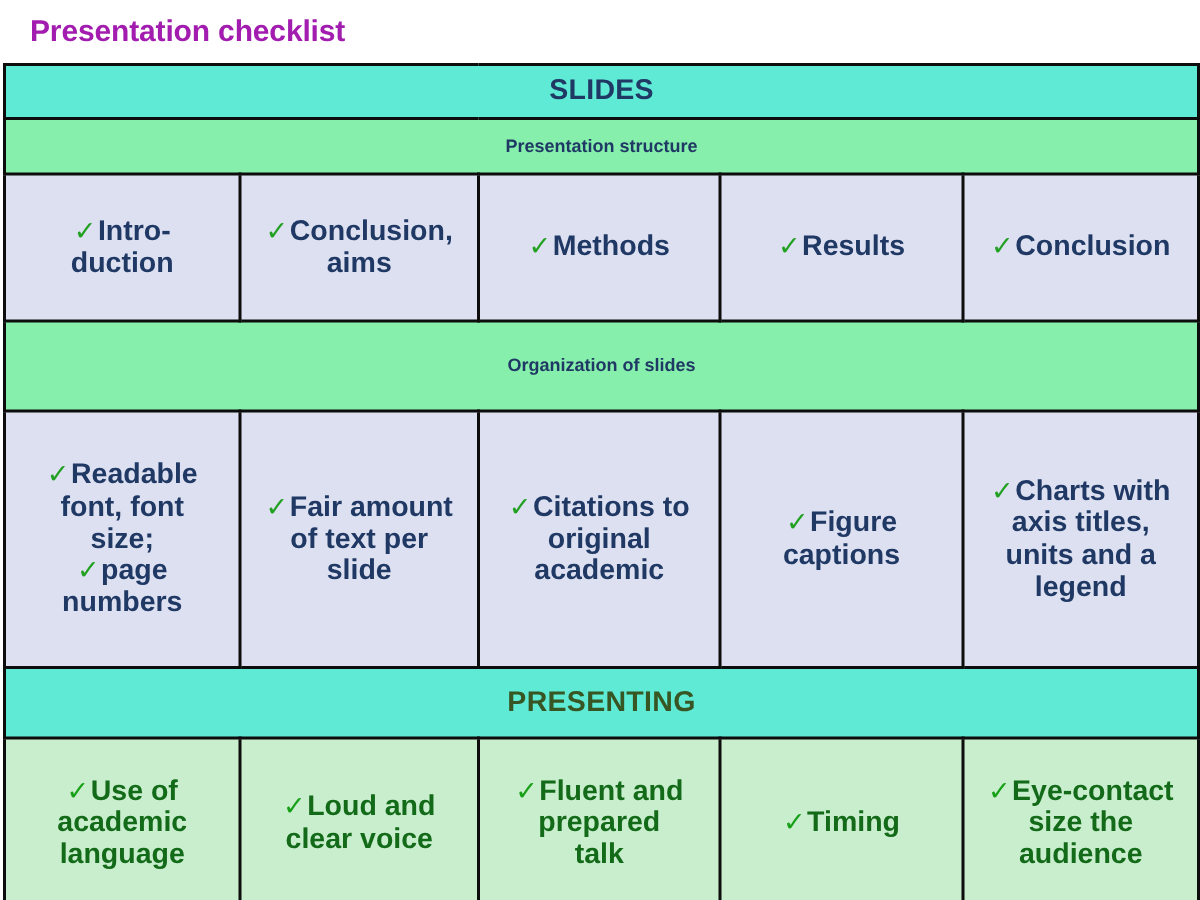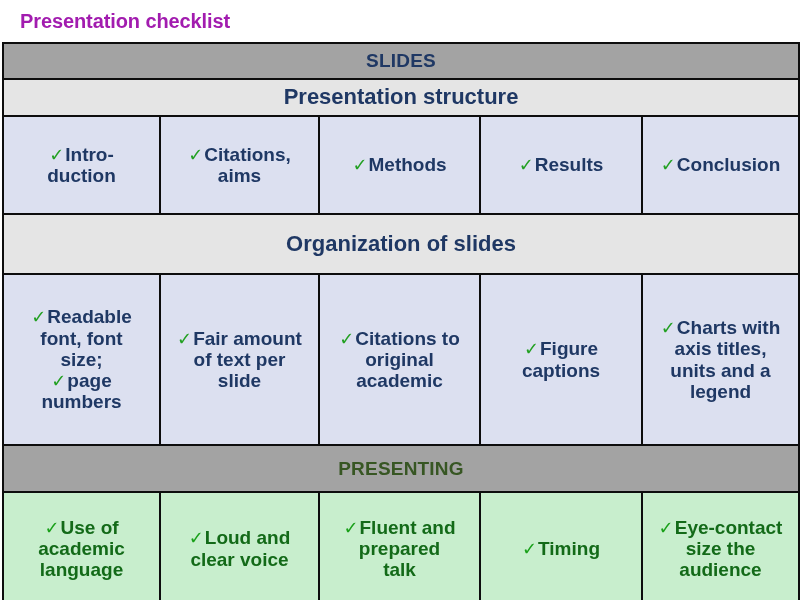--- a/index.html
+++ b/index.html
@@ -45,33 +45,33 @@
   }
   table.checklist td {
     border: 2px solid #0d0d0d;
     padding: 2px 3px;
     text-align: center;
     vertical-align: middle;
     line-height: 1.12;
   }
   
   td.sect-major {
-    background: #a3a3a3;
+    background: #5eead4;
     color: #1F3864;
     font-size: 19px;
     font-weight: bold;
     letter-spacing: 0.2px;
   }
   td.sect-major.green {
     color: #375623;
   }
   td.sect-minor {
-    background: #e5e5e5;
+    background: #86efac;
     color: #1F3864;
-    font-size: 22px;
+    font-size: 12px;
     font-weight: bold;
   }
   
   td.cell-blue {
     background: #DCE0F0;
     color: #1F3864;
     font-size: 19px;
     font-weight: bold;
   }
   td.cell-green {
@@ -132,21 +132,21 @@
         <tr class="r-sub1">
           <td class="sect-minor" colspan="5">Presentation structure</td>
         </tr>
 
         <tr class="r-body1">
           <td class="cell-blue">
             <span class="check">✓</span><span class="cell-text">Intro-</span><br>
             <span class="cell-text">duction</span>
           </td>
           <td class="cell-blue">
-            <span class="check">✓</span><span class="cell-text">Citations,</span><br>
+            <span class="check">✓</span><span class="cell-text">Conclusion,</span><br>
             <span class="cell-text">aims</span>
           </td>
           <td class="cell-blue">
             <span class="check">✓</span><span class="cell-text">Methods</span>
           </td>
           <td class="cell-blue">
             <span class="check">✓</span><span class="cell-text">Results</span>
           </td>
           <td class="cell-blue">
             <span class="check">✓</span><span class="cell-text">Conclusion</span>

